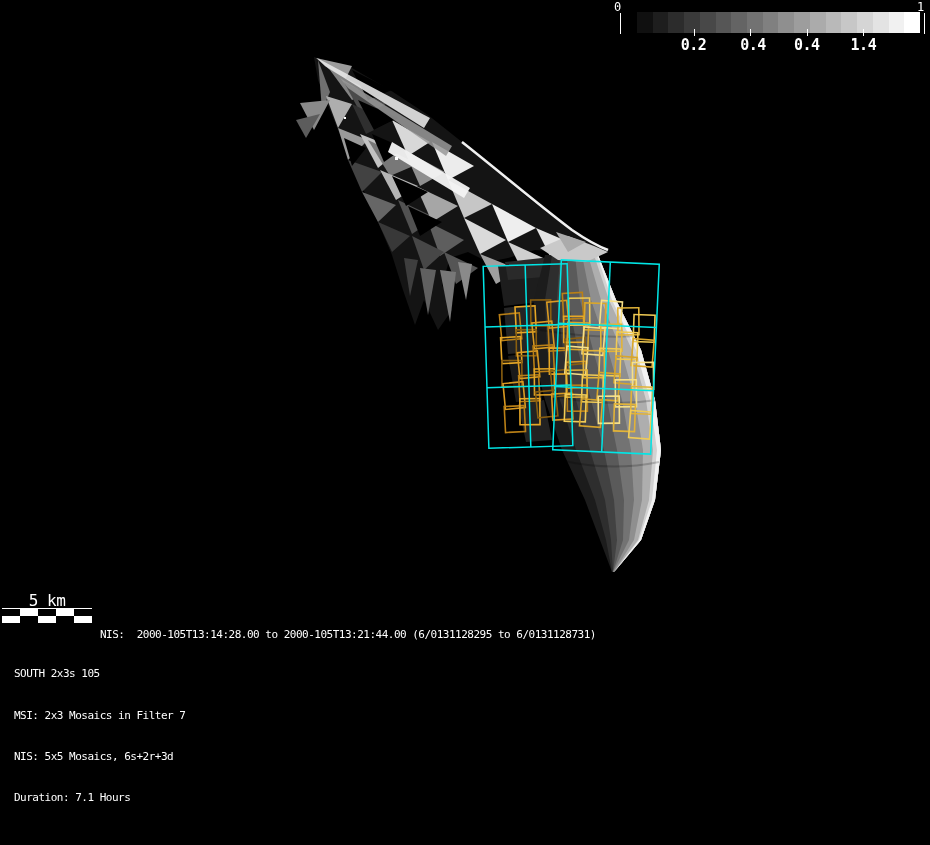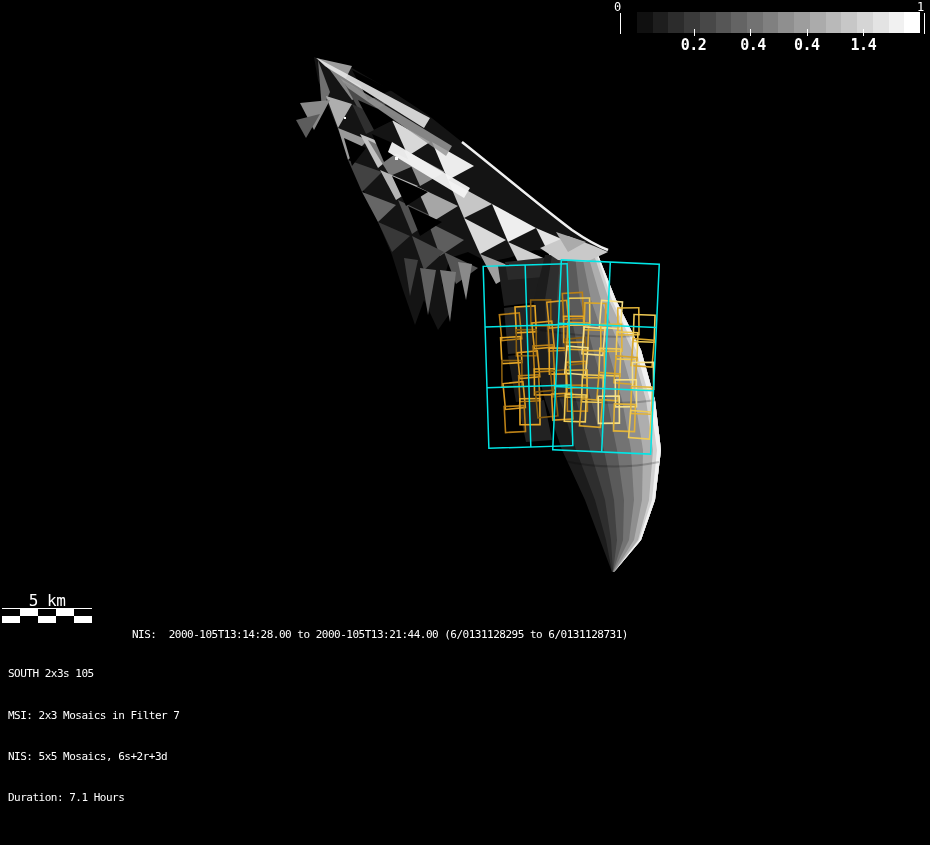--- a/index.html
+++ b/index.html
@@ -19,22 +19,22 @@
   .cb-ticklabel{position:absolute;top:36px;font-size:15px;transform:translateX(-50%);letter-spacing:-0.5px;font-weight:bold;}
   
   #scalebar{position:absolute;left:2px;top:595px;width:90px;}
   #scale-label{text-align:center;font-size:16px;height:12px;line-height:12px;letter-spacing:-0.5px;}
   #checker{border-top:1px solid #fff;margin-top:1px;}
   .checker-row{display:flex;}
   .checker-cell{width:18px;height:7px;}
   .cb{background:#000;} .cw{background:#fff;}
   
   #status{position:absolute;left:100px;top:600px;font-size:11px;letter-spacing:-0.5px;
-          line-height:14px;white-space:pre;margin-left:32px;}
-  #info{position:absolute;left:8px;top:640px;font-size:11px;letter-spacing:-0.5px;
+          line-height:14px;white-space:pre;}
+  #info{position:absolute;left:14px;top:640px;font-size:11px;letter-spacing:-0.5px;
         line-height:13.7px;white-space:pre;}
 </style>
 </head>
 <body>
 
 <div id="root">
 
   <svg id="scene" width="930" height="845" viewBox="0 0 930 845">
     <g>
 

